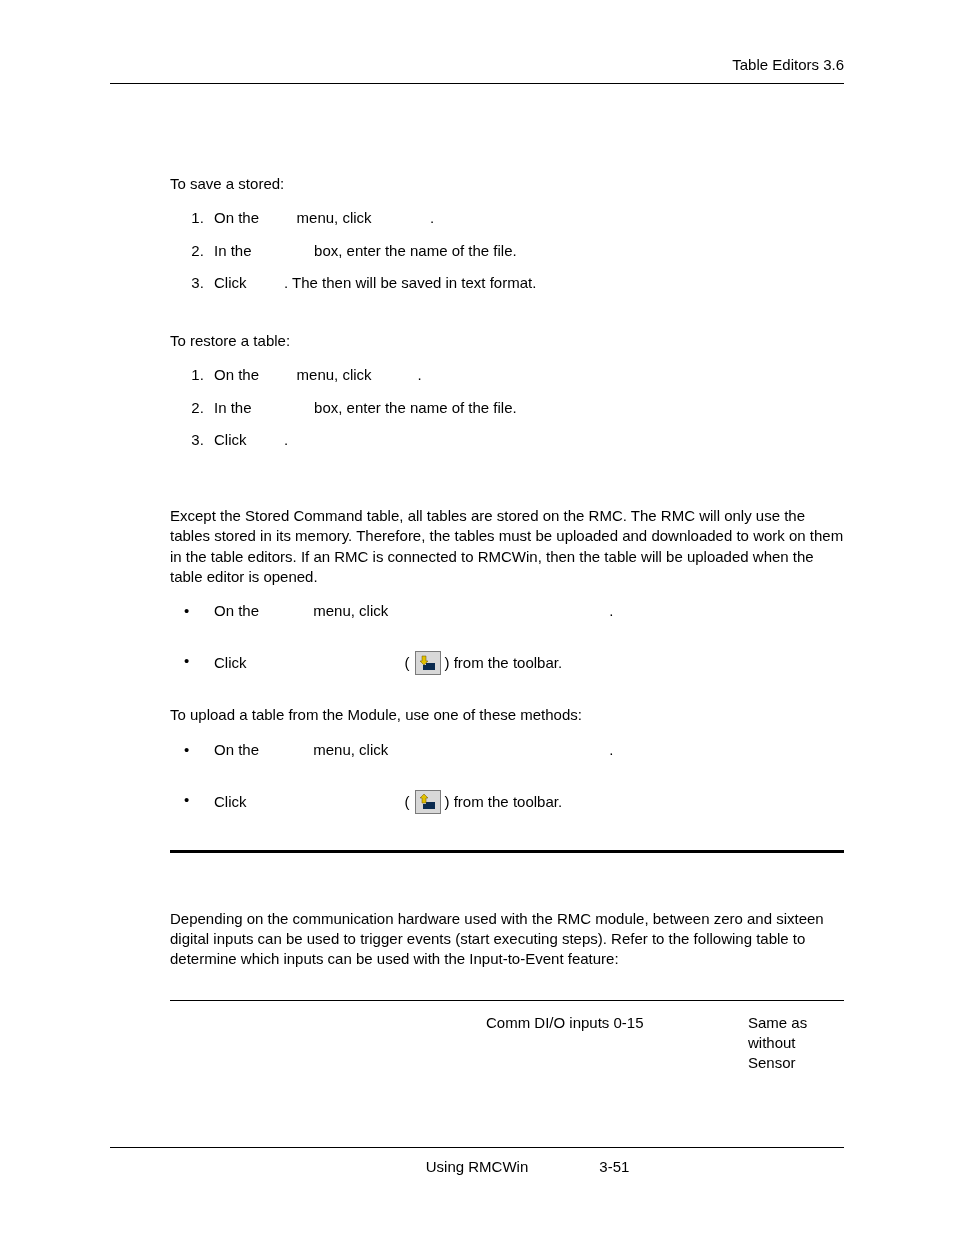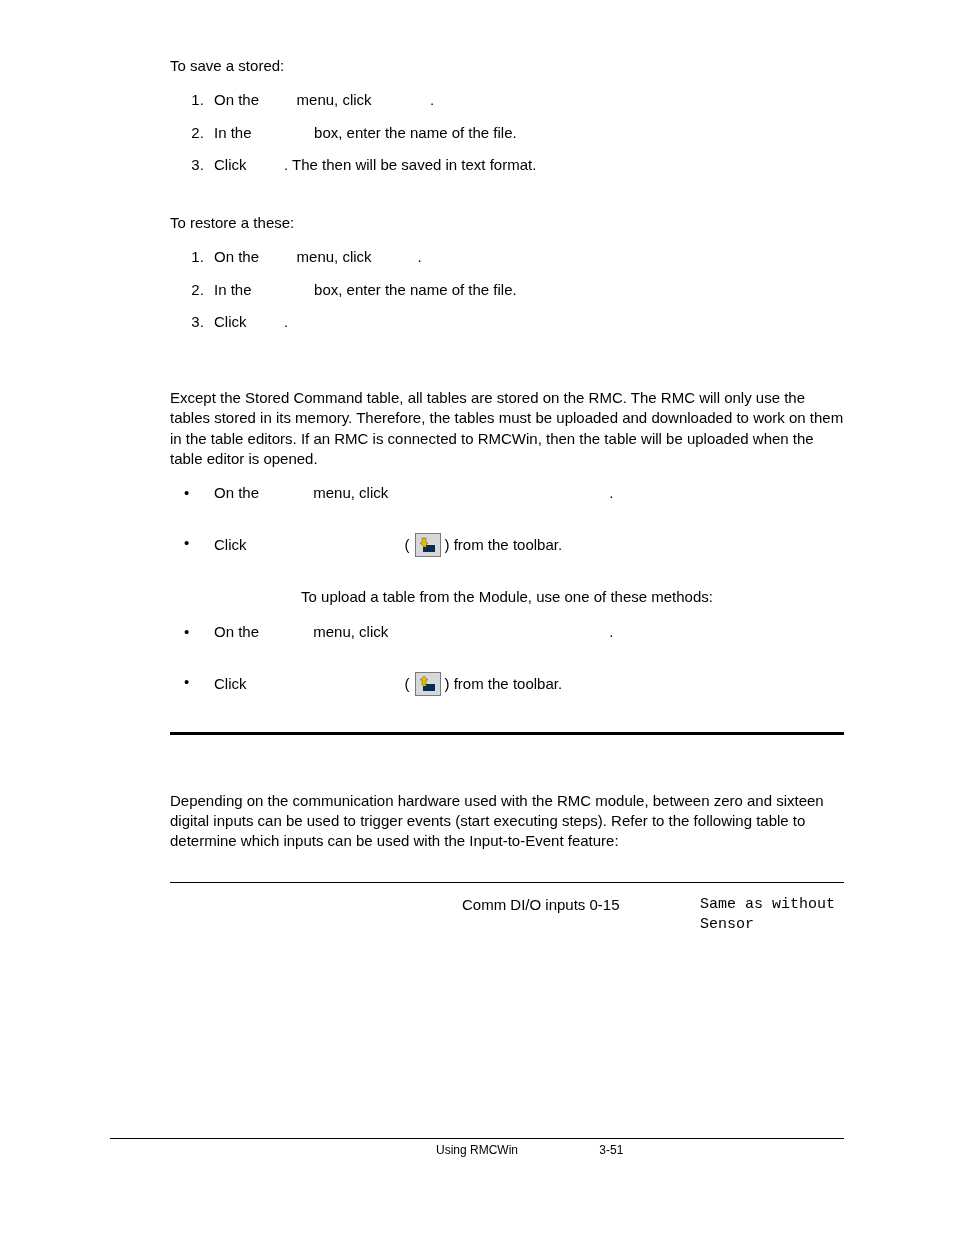--- a/index.html
+++ b/index.html
@@ -75,50 +75,54 @@
   .section-rule{
     border:none;
     border-top:3px solid #000;
     margin:36px 0 56px 0;
   }
   .table-row{
     border-top:1px solid #000;
     display:flex;
     font-size:15px;
     margin-top:30px;
+    gap:24px;
   }
   .table-row .cell{
     padding:12px 4px 4px 4px;
   }
   .table-row .c1{flex:0 0 280px;}
   .table-row .c2{flex:0 0 230px;}
-  .table-row .c3{flex:1;font-family:Liberation Mono, monospace;}
+  .table-row .c3{flex:1;}
   .footer{
     position:absolute;
     left:110px;
     right:110px;
-    bottom:78px;
+    bottom:60px;
     border-top:1.5px solid #000;
-    padding-top:4px;
-    font-size:12px;
+    padding-top:10px;
+    font-size:15px;
     display:flex;
   }
   .footer .fl{flex:1;}
   .footer .fc{flex:1;text-align:center;}
   .footer .fr{flex:1;}
   .gap-lg{height:28px;}
   .gap-md{height:10px;}
   .li-align{display:inline-flex;align-items:center;flex-wrap:wrap;}
   .li-align > *{margin-right:4px;}
 </style>
 </head>
 <body>
 
 <div class="page">
 
+  <div class="header">
+    <span>Table Editors  3.6</span>
+  </div>
 
   <div class="content">
 
     <p class="para">To save a stored:</p>
     <ol class="num">
       <li>
         <span>On the </span>&nbsp;&nbsp;&nbsp;&nbsp;&nbsp;&nbsp;&nbsp;
         <span> menu, click </span>&nbsp;&nbsp;&nbsp;&nbsp;&nbsp;&nbsp;&nbsp;&nbsp;&nbsp;&nbsp;&nbsp;&nbsp;
         <span>.</span>
       </li>
@@ -127,21 +131,21 @@
         <span> box, enter the name of the file.</span>
       </li>
       <li>
         <span>Click </span>&nbsp;&nbsp;&nbsp;&nbsp;&nbsp;&nbsp;&nbsp;
         <span>. The then will be saved in text format.</span>
       </li>
     </ol>
 
     <div class="gap-md"></div>
 
-    <p class="para">To restore a these:</p>
+    <p class="para">To restore a table:</p>
     <ol class="num">
       <li>
         <span>On the </span>&nbsp;&nbsp;&nbsp;&nbsp;&nbsp;&nbsp;&nbsp;
         <span> menu, click </span>&nbsp;&nbsp;&nbsp;&nbsp;&nbsp;&nbsp;&nbsp;&nbsp;&nbsp;
         <span>.</span>
       </li>
       <li>
         <span>In the </span>&nbsp;&nbsp;&nbsp;&nbsp;&nbsp;&nbsp;&nbsp;&nbsp;&nbsp;&nbsp;&nbsp;&nbsp;&nbsp;
         <span> box, enter the name of the file.</span>
       </li>
@@ -172,21 +176,21 @@
               <rect x="7" y="8" width="9" height="7" fill="#0a2b50"></rect>
               <rect x="4" y="10" width="3" height="5" fill="#0a2b50"></rect>
               <path d="M3 1 L3 6 L1 6 L5 10 L9 6 L7 6 L7 1 Z" fill="#e0c000" stroke="#6a5000" stroke-width="0.5"></path>
             </svg>
           </span>
           <span>) from the toolbar.</span>
         </span>
       </li>
     </ul>
 
-    <p class="para" style="margin-top:0;text-align:center;">To upload a table from the Module, use one of these methods:</p>
+    <p class="para" style="margin-top:0;">To upload a table from the Module, use one of these methods:</p>
     <ul class="bul">
       <li>
         <span>On the </span>&nbsp;&nbsp;&nbsp;&nbsp;&nbsp;&nbsp;&nbsp;&nbsp;&nbsp;&nbsp;&nbsp;
         <span> menu, click </span>
         &nbsp;&nbsp;&nbsp;&nbsp;&nbsp;&nbsp;&nbsp;&nbsp;&nbsp;&nbsp;&nbsp;&nbsp;&nbsp;&nbsp;&nbsp;&nbsp;&nbsp;&nbsp;&nbsp;&nbsp;&nbsp;&nbsp;&nbsp;&nbsp;&nbsp;&nbsp;&nbsp;&nbsp;&nbsp;&nbsp;&nbsp;&nbsp;&nbsp;&nbsp;&nbsp;&nbsp;&nbsp;&nbsp;&nbsp;&nbsp;&nbsp;&nbsp;&nbsp;&nbsp;&nbsp;&nbsp;&nbsp;&nbsp;&nbsp;&nbsp;&nbsp;
         <span>.</span>
       </li>
       <li>
         <span class="li-align">
           <span>Click </span>

